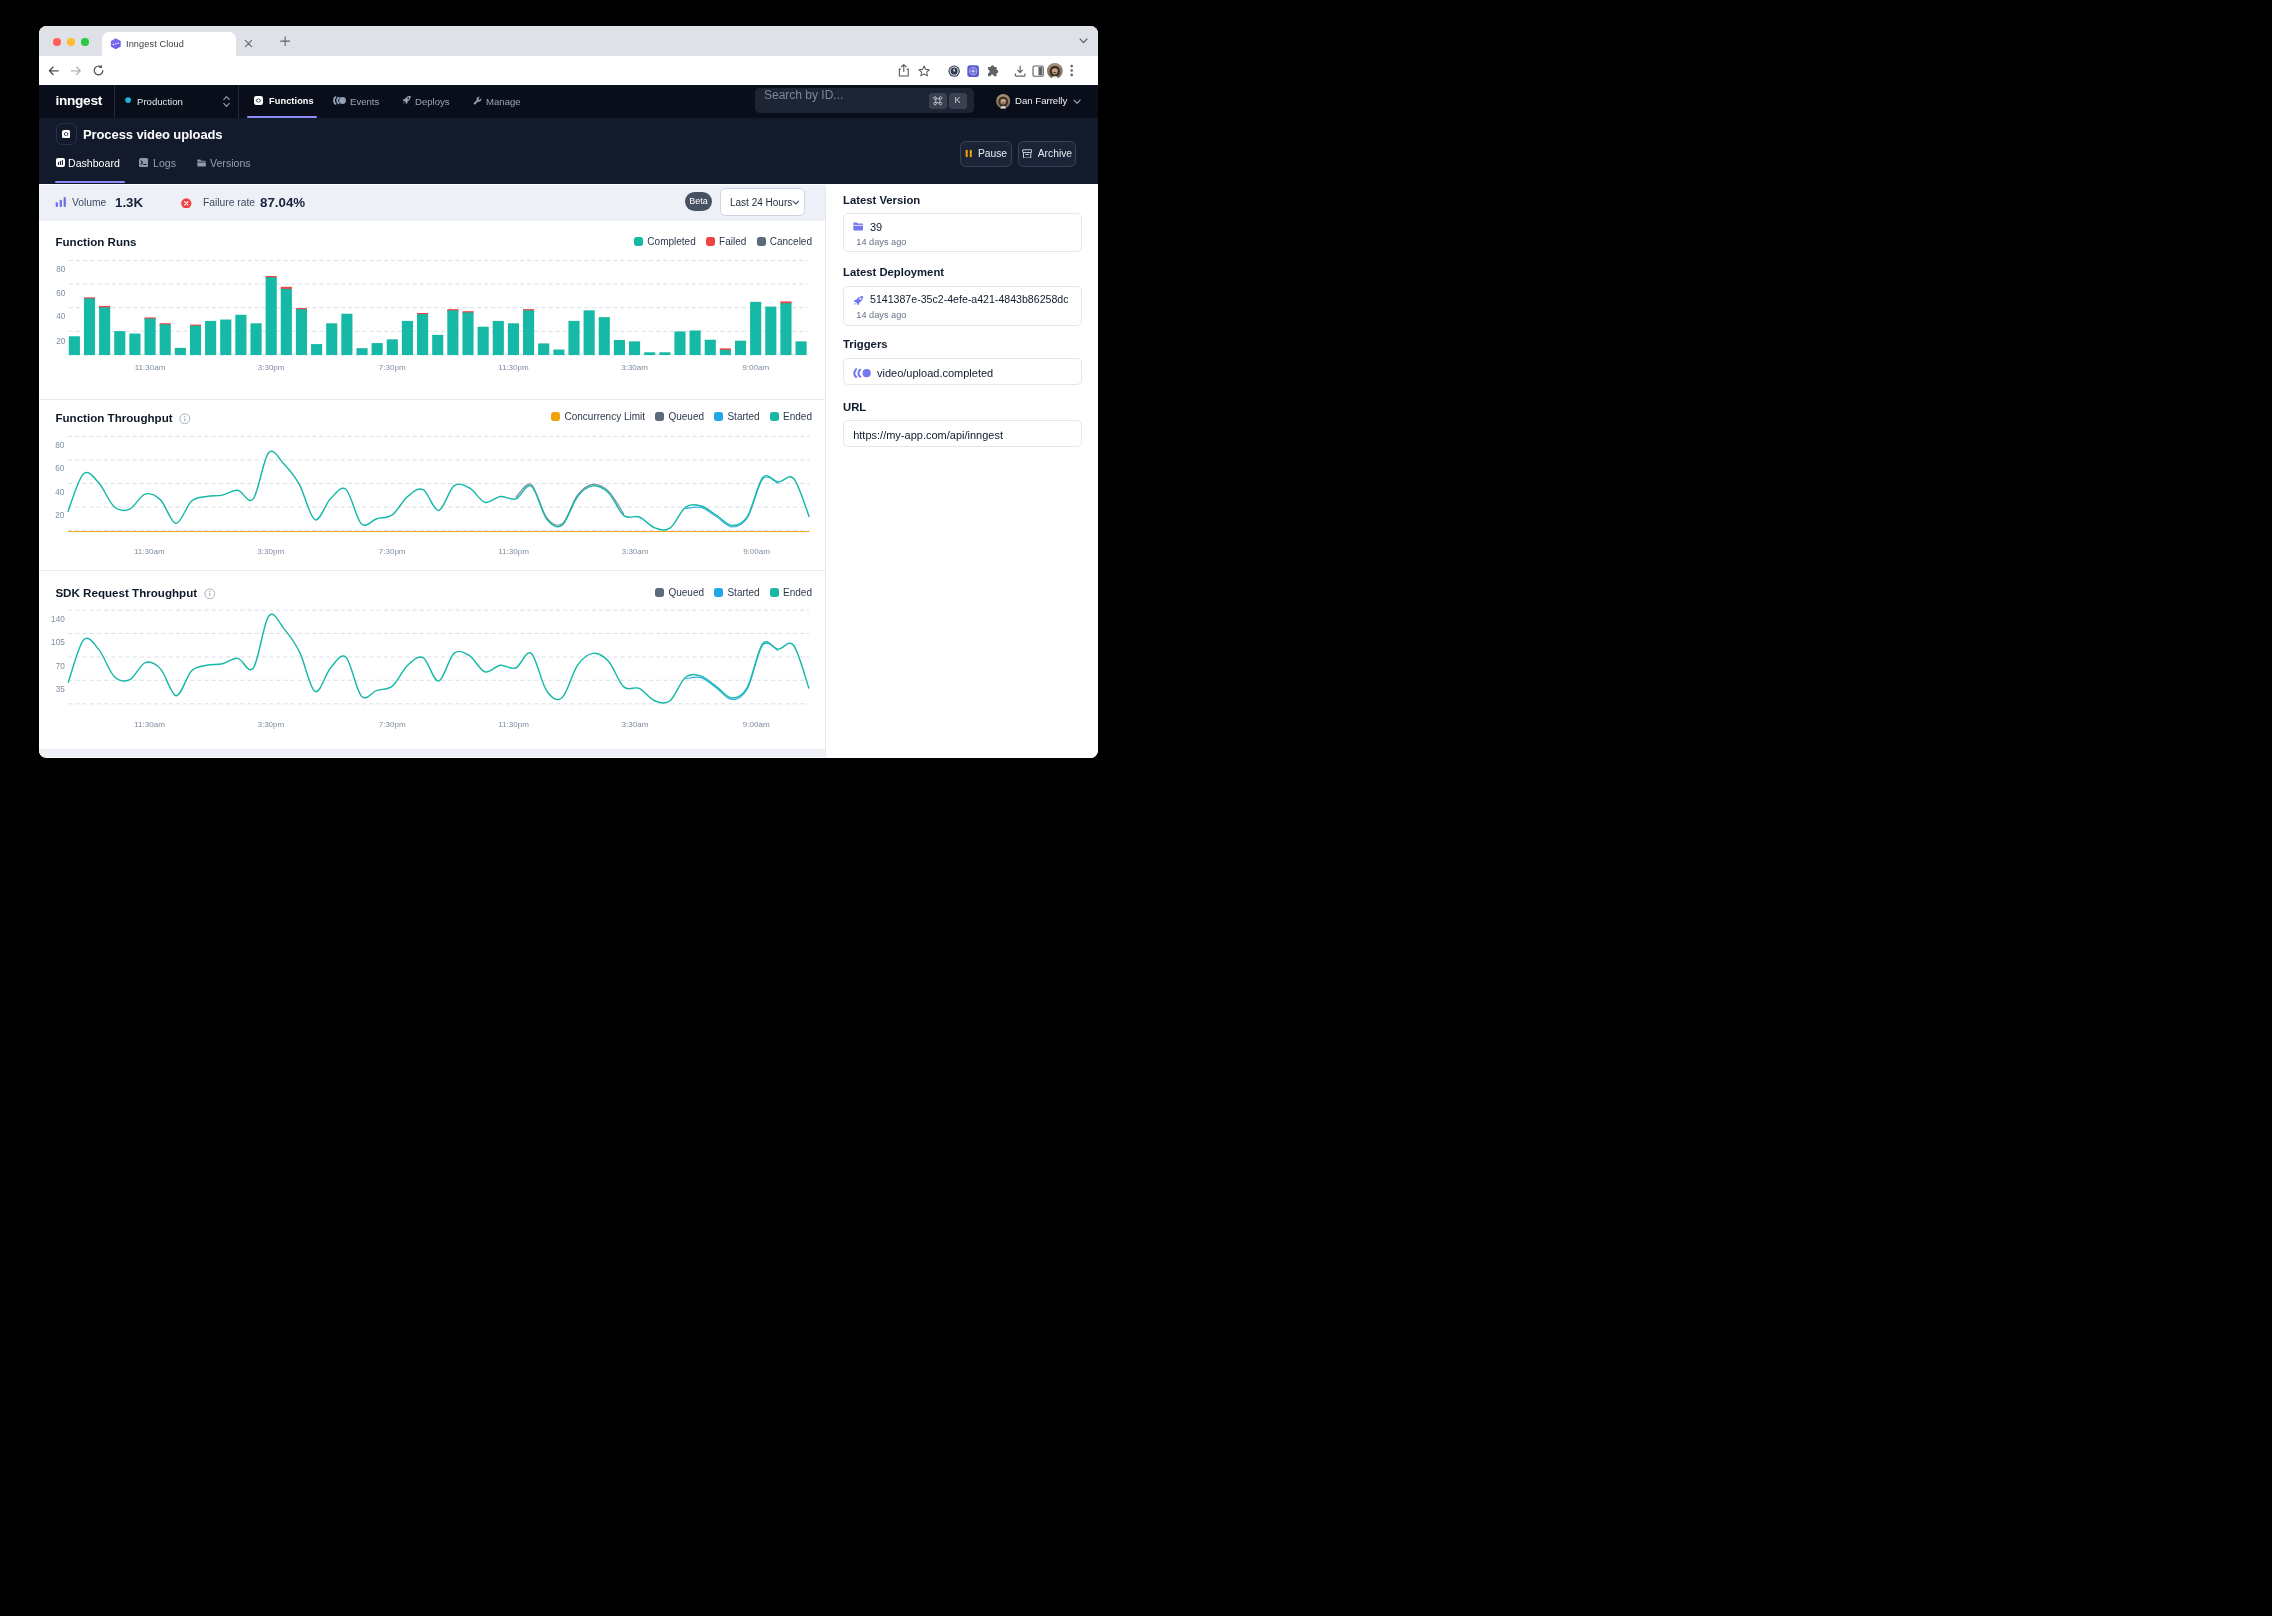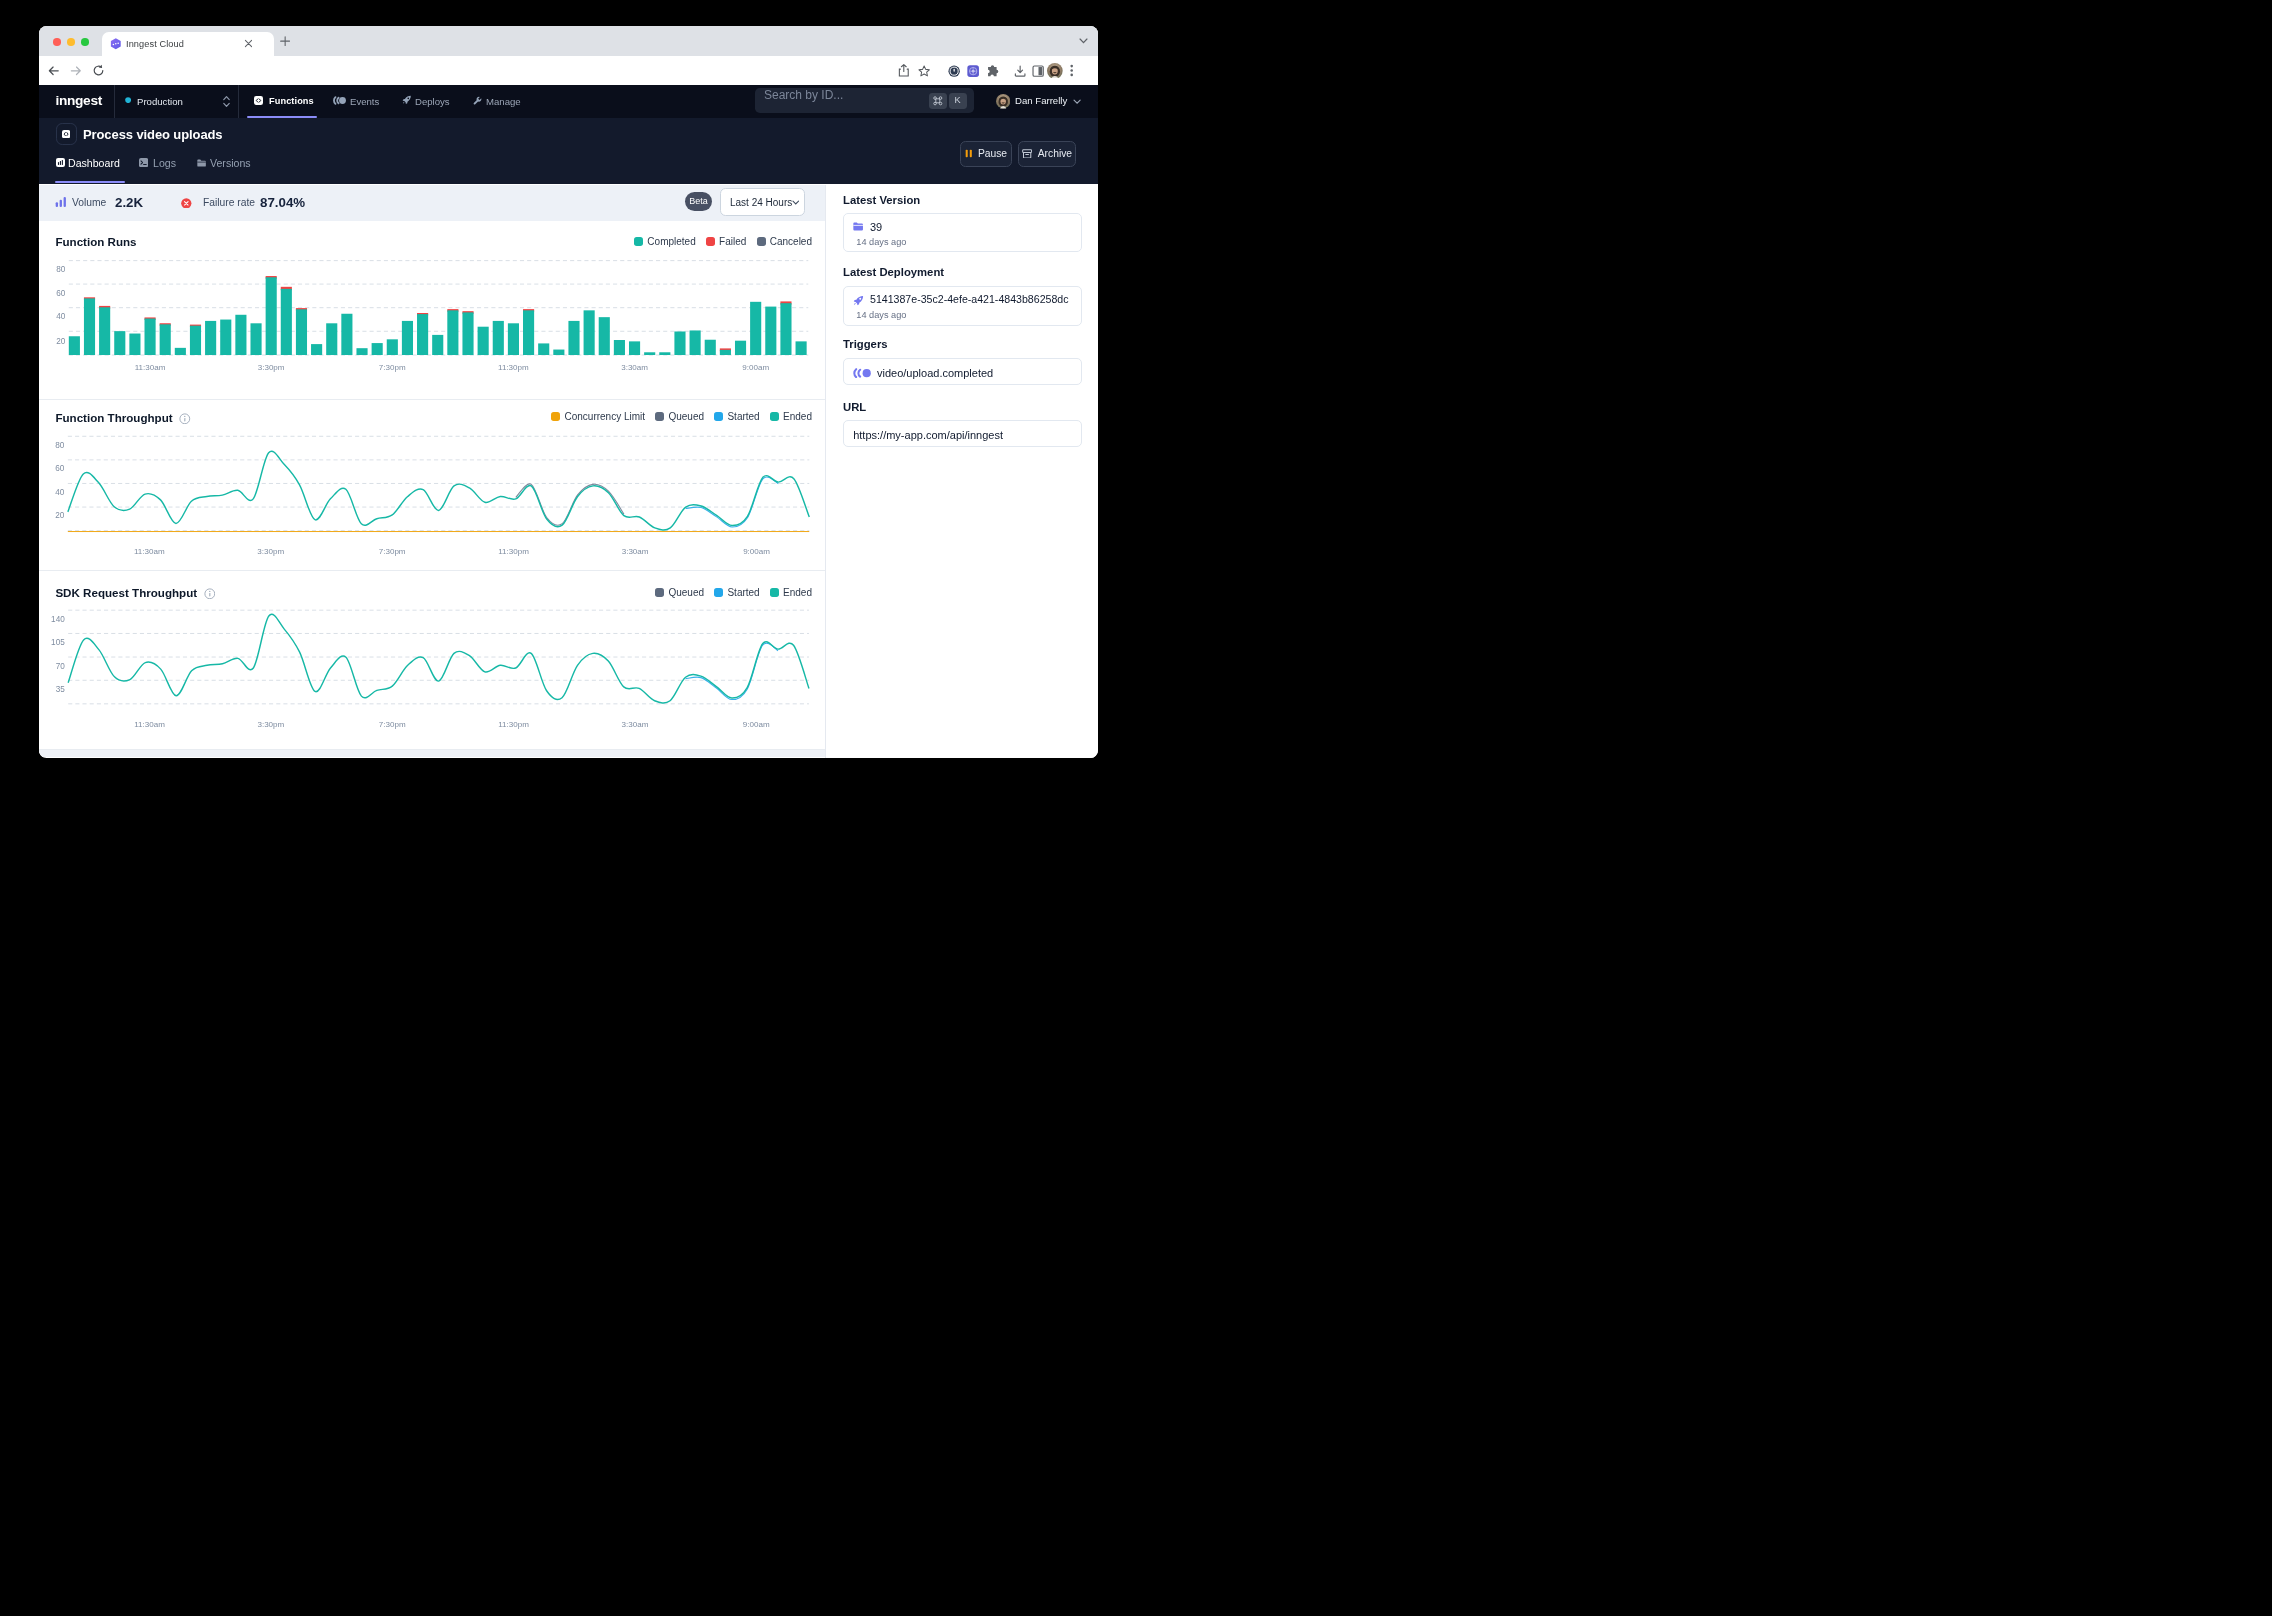--- a/index.html
+++ b/index.html
@@ -1,19 +1,19 @@
 <!DOCTYPE html>
 <html style="font-size:11px"><head><meta charset="utf-8"><style>
 *{margin:0;padding:0;box-sizing:border-box}
 html,body{width:1136px;height:808px;background:#000;font-family:"Liberation Sans",sans-serif;-webkit-font-smoothing:antialiased;overflow:hidden}
 .abs{position:absolute}
 #win{position:absolute;left:39px;top:26px;width:1059px;height:732px;background:#fff;border-radius:7.5px;overflow:hidden}
 #tabs{position:absolute;left:0;top:0;width:100%;height:30px;background:#dee1e6}
 .tl{position:absolute;top:12px;width:7.5px;height:7.5px;border-radius:50%}
-#tab{position:absolute;left:63px;top:5.8px;width:172px;height:24px;background:#fff;border-radius:6.8px 6.8px 0 0}
+#tab{position:absolute;left:63px;top:5.8px;width:134px;height:24px;background:#fff;border-radius:6.8px 6.8px 0 0}
 #tab .ttl{position:absolute;left:24px;top:6.8px;font-size:9.2px;color:#3d4043;letter-spacing:0.1px}
 #abar{position:absolute;left:0;top:30px;width:100%;height:29px;background:#fff}
 #pill{position:absolute;left:75px;top:3.8px;width:775px;height:22px;background:#eff1f4;border-radius:11.3px}
 #url{position:absolute;left:22px;top:4.8px;font-size:10.6px;color:#202124}
 #url span{color:#5f6368}
 #nav{position:absolute;left:0;top:59px;width:100%;height:33px;background:#0a0e1b;color:#fff}
 #nav .dvd{position:absolute;top:0;width:0.7px;height:33px;background:#252b3b}
 .nvtx{position:absolute;top:10.6px;font-size:9.6px;color:#9ba5b6}
 #phead{position:absolute;left:0;top:92px;width:100%;height:66px;background:#131a2c;color:#fff}
 #statsbar{position:absolute;left:0;top:159px;width:786px;height:37px;background:#edf1f7;border-bottom:0.7px solid #dee4ec}
@@ -229,21 +229,21 @@
     <div style="position:absolute;left:171px;top:39px;font-size:10.6px;color:#94a0b1">Versions</div>
   </div>
 
   <div id="statsbar">
     <svg class="abs" style="left:16.4px;top:10.6px" width="11.6" height="11.6" viewBox="0 0 17 17">
         <rect x="1" y="9" width="3.4" height="7" rx="1.5" fill="#6d72ea"></rect>
         <rect x="6.8" y="5.5" width="3.4" height="10.5" rx="1.5" fill="#6d72ea"></rect>
         <rect x="12.6" y="1.5" width="3.4" height="14.5" rx="1.5" fill="#6d72ea"></rect>
       </svg>
     <div style="position:absolute;left:33px;top:11.6px;font-size:10.3px;color:#3c4a61">Volume</div>
-    <div style="position:absolute;left:76px;top:9.6px;font-size:13.3px;font-weight:bold;color:#17233c">2.2K</div>
+    <div style="position:absolute;left:76px;top:9.6px;font-size:13.3px;font-weight:bold;color:#17233c">1.3K</div>
     <svg class="abs" style="left:142px;top:12.6px" width="10.6" height="10.6" viewBox="0 0 18 18">
         <circle cx="9" cy="9" r="8.7" fill="#ee4444"></circle>
         <path d="M6 6 L12 12 M12 6 L6 12" stroke="#fff" stroke-width="1.8" stroke-linecap="round"></path>
       </svg>
     <div style="position:absolute;left:164px;top:11.6px;font-size:10.3px;color:#3c4a61">Failure rate</div>
     <div style="position:absolute;left:221px;top:9.6px;font-size:13.3px;font-weight:bold;color:#17233c">87.04%</div>
     <div style="position:absolute;left:646px;top:7px;width:27px;height:19px;background:#485063;border-radius:9.6px;color:#fff;font-size:9px;text-align:center;line-height:19px">Beta</div>
     <div style="position:absolute;left:681px;top:2.9px;width:85px;height:28px;background:#fff;border:0.7px solid #ccd5df;border-radius:5.5px">
       <span style="position:absolute;left:9px;top:7.9px;font-size:10px;color:#1d2838">Last 24 Hours</span>
       <svg style="position:absolute;right:4.1px;top:11.6px" width="7.5" height="5.5" viewBox="0 0 12 8">

